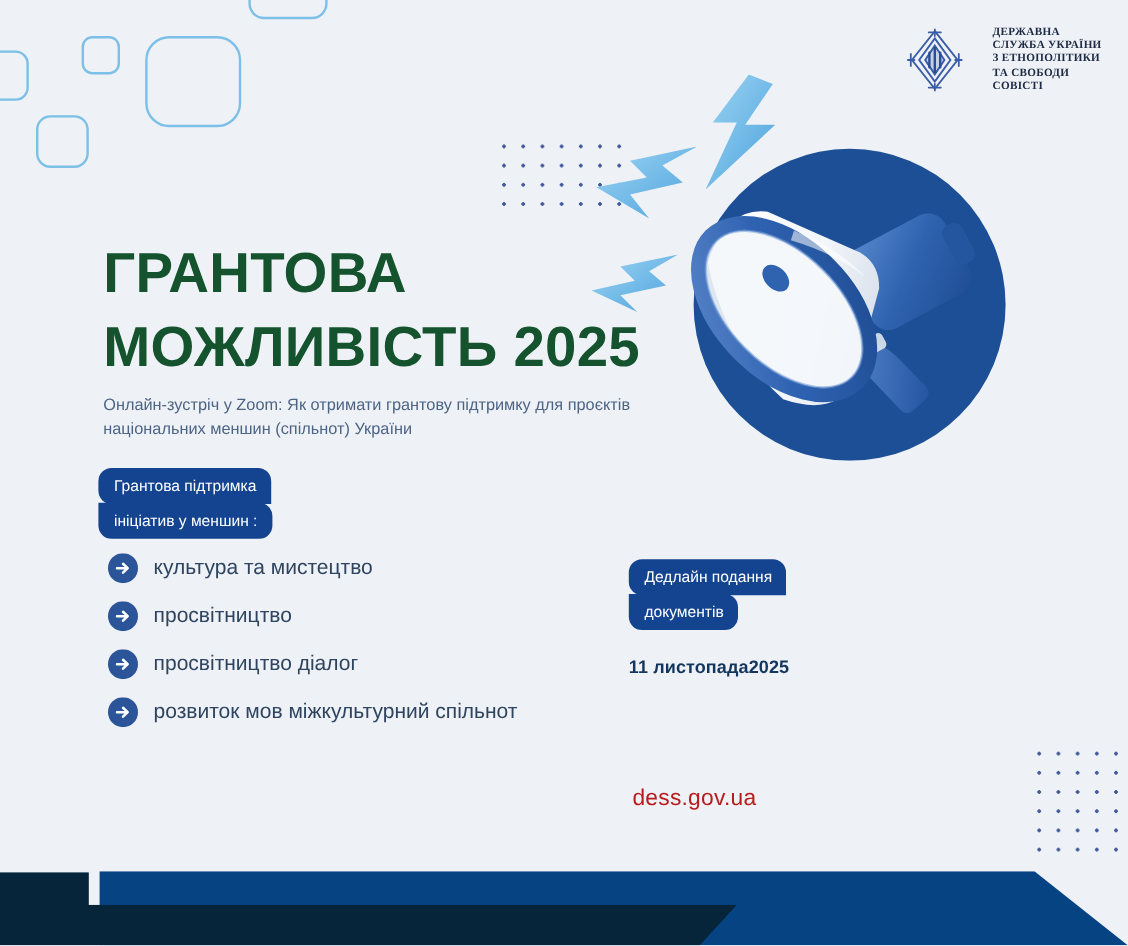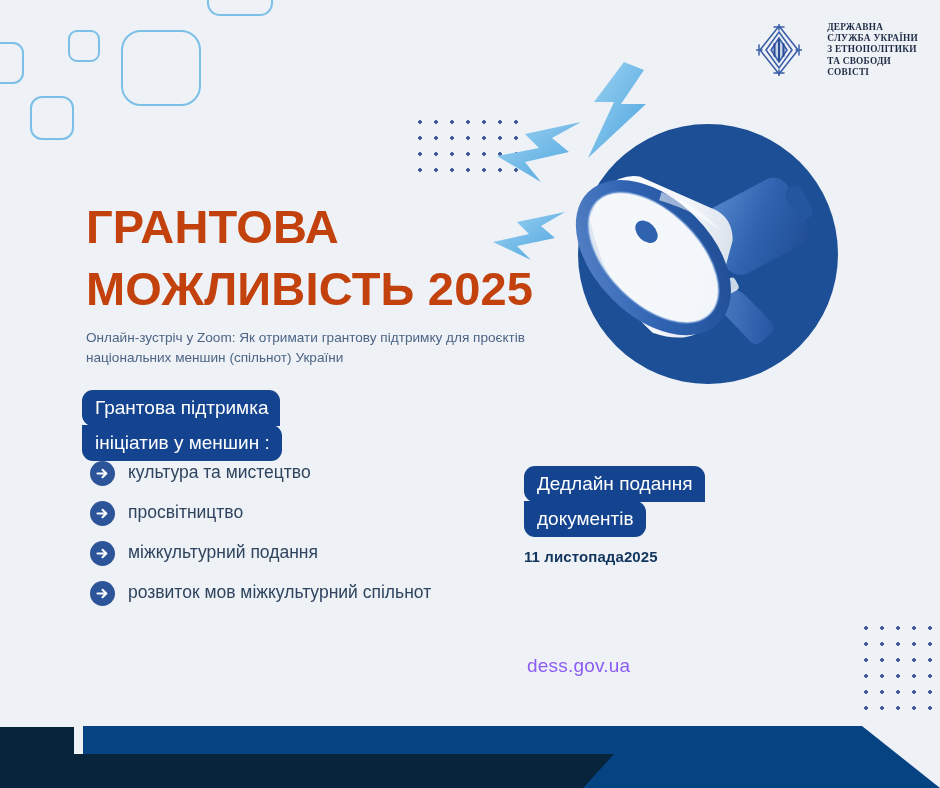--- a/index.html
+++ b/index.html
@@ -61,40 +61,40 @@
     white-space:nowrap;
   }
 
   
   .headline{
     position:absolute; left:86px; top:196px;
     font-size:47px;
     font-weight:700;
     line-height:62px;
     letter-spacing:.2px;
-    color:#c2410c;
+    color:#14532d;
   }
   .headline .l2{ display:block; }
 
   
   .subtitle{
     position:absolute; left:86px; top:328px;
     width:460px;
     font-size:13.6px;
     line-height:20px;
     color:#4d6585;
   }
 
   
   .tag{ position:absolute; }
   .tag .row{
     display:block;
     background:#14448f;
     color:#ffffff;
-    font-size:19px;
+    font-size:13px;
     line-height:1;
     padding:8px 12px 9px 13px;
     width:max-content;
     text-align:right;
   }
   .tag .row.r1{ border-radius:11px 11px 0 11px; }
   .tag .row.r2{ border-radius:0 11px 11px 11px; margin-top:-1px; }
   .tag.grants{ left:82px; top:390px; }
   .tag.deadline{ left:524px; top:466px; }
 
@@ -112,21 +112,21 @@
   
   .date{
     position:absolute; left:524px; top:548px;
     font-size:15px; font-weight:700; color:#13365e;
     letter-spacing:.1px;
   }
 
   
   .site{
     position:absolute; left:527px; top:655px;
-    font-size:19px; color:#8b5cf6; letter-spacing:.2px;
+    font-size:19px; color:#b91c1c; letter-spacing:.2px;
   }
 
   
   .band{ position:absolute; }
   .band-navy-left{
     left:0; top:727px; width:74px; height:29px;
     background:#06243a;
   }
   .band-blue{ left:0; top:726px; width:940px; height:62px; }
   .band-navy-bottom{ left:0; top:754px; width:940px; height:34px; }
@@ -291,21 +291,21 @@
       </span>
       <span class="txt">просвітництво</span>
     </div>
     <div class="bullet">
       <span class="ico">
         <svg width="25" height="25" viewBox="0 0 25 25">
           <circle cx="12.5" cy="12.5" r="12.5" fill="#2b5499"></circle>
           <path d="M7.5 12.5 H16 M12.5 8.8 L16.4 12.5 L12.5 16.2" fill="none" stroke="#ffffff" stroke-width="2.1" stroke-linecap="round" stroke-linejoin="round"></path>
         </svg>
       </span>
-      <span class="txt">міжкультурний подання</span>
+      <span class="txt">просвітництво діалог</span>
     </div>
     <div class="bullet">
       <span class="ico">
         <svg width="25" height="25" viewBox="0 0 25 25">
           <circle cx="12.5" cy="12.5" r="12.5" fill="#2b5499"></circle>
           <path d="M7.5 12.5 H16 M12.5 8.8 L16.4 12.5 L12.5 16.2" fill="none" stroke="#ffffff" stroke-width="2.1" stroke-linecap="round" stroke-linejoin="round"></path>
         </svg>
       </span>
       <span class="txt">розвиток мов міжкультурний спільнот</span>
     </div>

